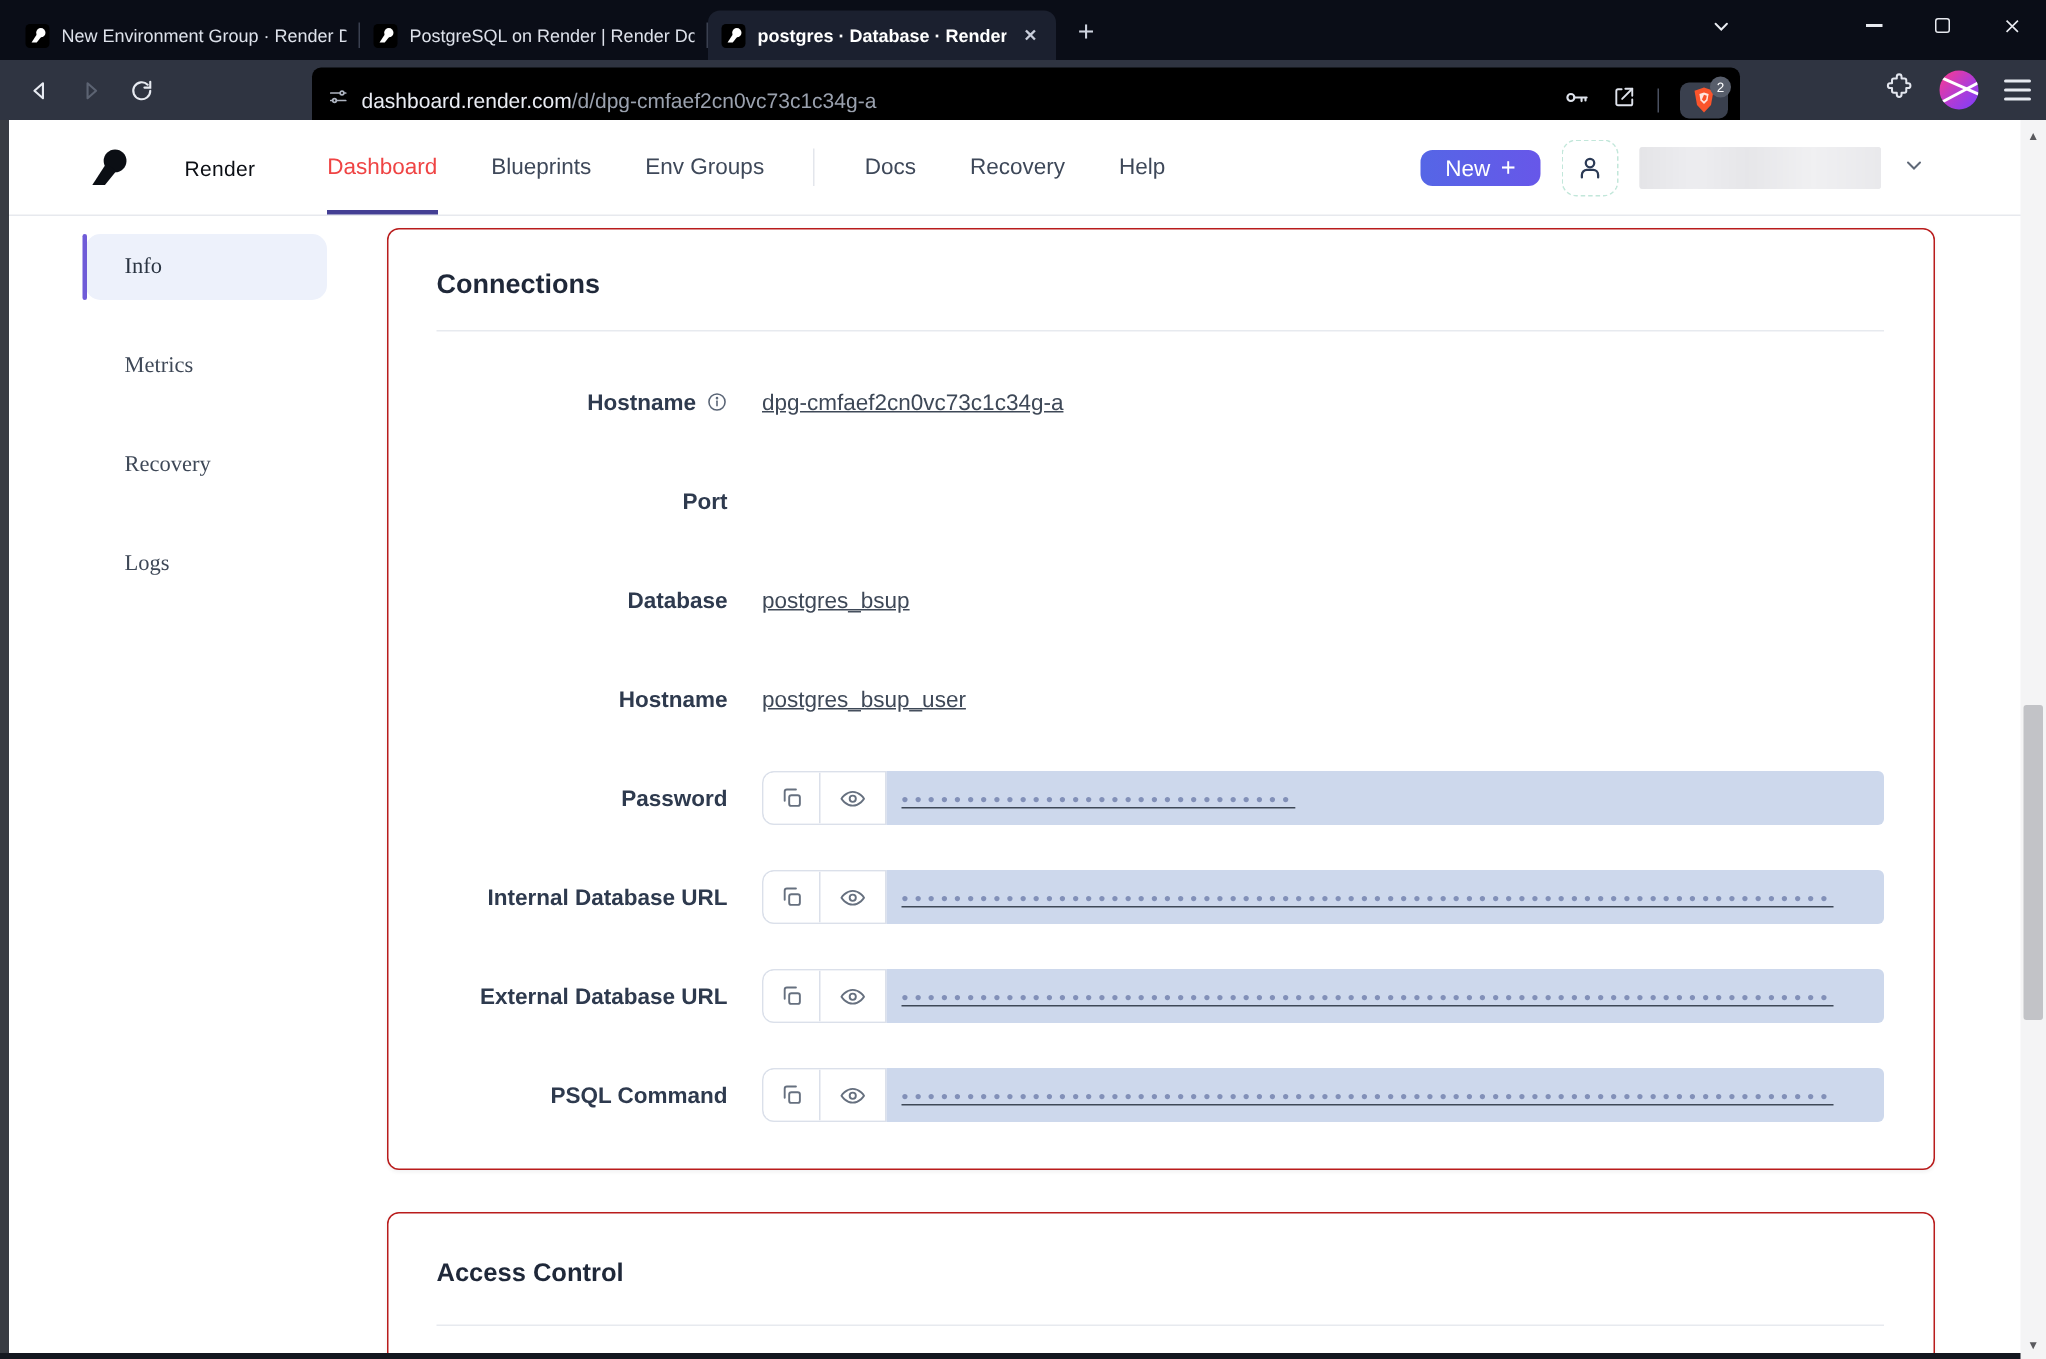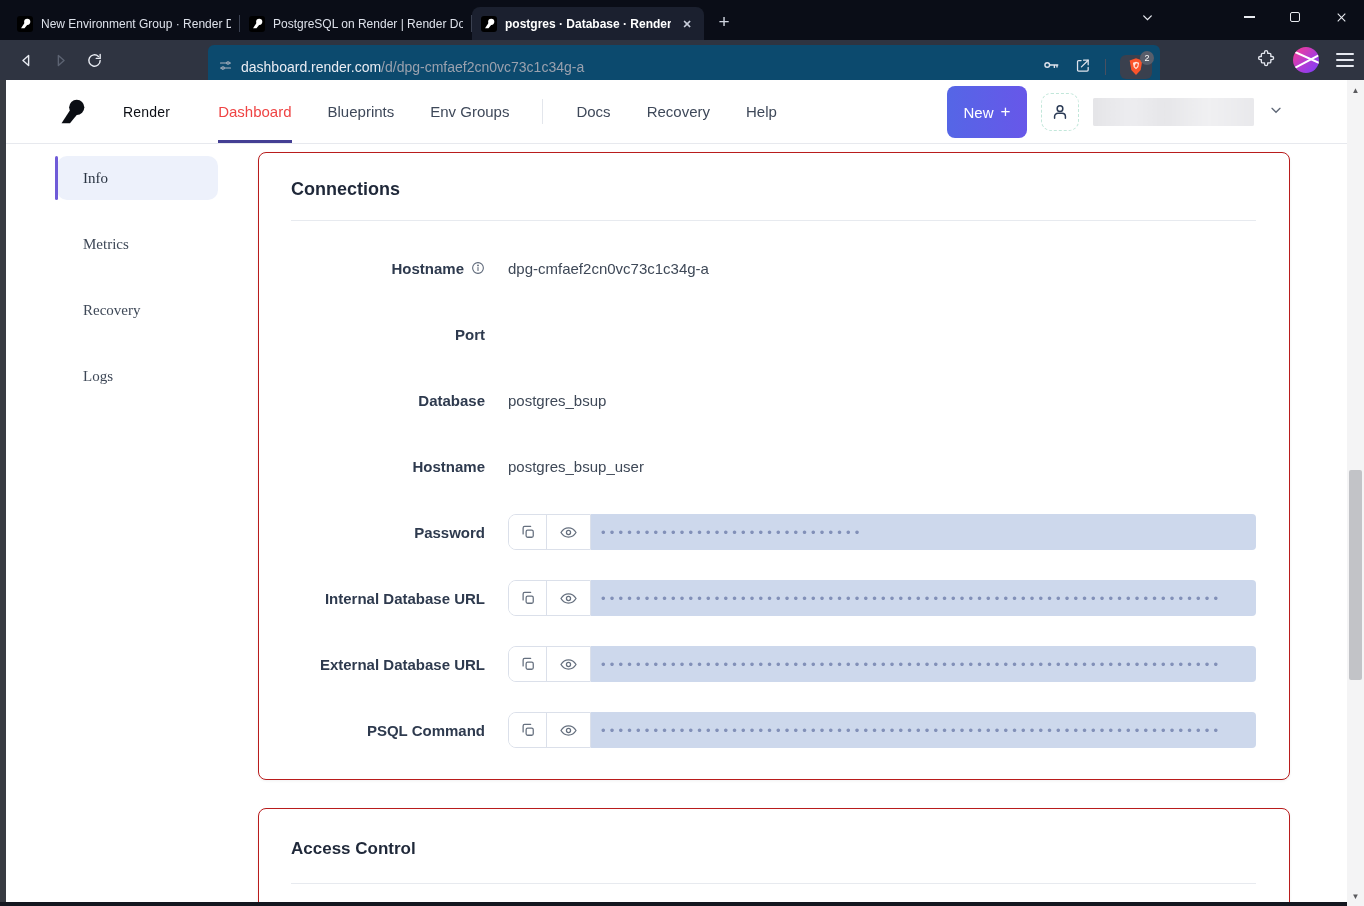--- a/index.html
+++ b/index.html
@@ -23,21 +23,21 @@
                  text-align:center; border-radius:6px; flex:none; }
   .win-controls { position:absolute; right:0; top:0; height:34px; display:flex; align-items:center; }
   .win-btn { width:46px; height:34px; display:flex; align-items:center; justify-content:center; color:#e8eaf0; }
   .tab-search { margin-right:56px; }
   .max-glyph { width:10px; height:10px; border:1.4px solid #e8eaf0; border-radius:2px; }
   .min-glyph { width:11px; height:1.6px; background:#e8eaf0; }
 
   
   .toolbar { position:relative; height:40px; background:#2f3441; display:flex; align-items:center; padding-left:12px; }
   .nav-btn { width:28px; height:28px; margin-right:6px; display:flex; align-items:center; justify-content:center; border-radius:50%; }
-  .addr-pill { position:absolute; left:208px; top:5px; width:952px; height:44px; background:#0c4a6e; border-radius:6px;
+  .addr-pill { position:absolute; left:208px; top:5px; width:952px; height:44px; background:#000000; border-radius:6px;
                display:flex; align-items:center; padding:0 8px 0 10px; }
   .addr-text { flex:1; font-size:14px; white-space:nowrap; overflow:hidden; margin-left:8px; }
   .addr-host { color:#e9ecf3; }
   .addr-path { color:#9aa1ae; }
   .pill-right { display:flex; align-items:center; gap:14px; }
   .pill-sep { width:1px; height:16px; background:#4a5060; }
   .shield-wrap { position:relative; background:#3a404e; border-radius:6px; padding:3px 8px; display:flex; align-items:center; }
   .shield-badge { position:absolute; top:-4px; right:-2px; min-width:14px; height:14px; border-radius:7px; background:#585e6b;
                   color:#fff; font-size:9px; line-height:14px; text-align:center; padding:0 3px; }
   .toolbar-right { position:absolute; right:10px; display:flex; align-items:center; gap:17px; }
@@ -56,21 +56,21 @@
 
   .app-header { position:relative; height:64px; border-bottom:1px solid #e7e9ee; display:flex; align-items:stretch; padding-left:59px; background:#fff; }
   .brand { display:flex; align-items:center; gap:9px; }
   .brand-name { font-size:14px; font-weight:400; color:#0b0e14; letter-spacing:.2px;margin-left:28px; }
   .top-nav { display:flex; align-items:stretch; margin-left:48px; gap:36px; }
   .top-nav-item { display:flex; align-items:center; font-size:15px; color:#3e4859; position:relative; cursor:pointer; }
   .top-nav-item.active { color:#ef4444; }
   .top-nav-item.active::after { content:""; position:absolute; left:0; right:0; bottom:0; height:3px; background:#443f94; }
   .nav-sep { width:1px; background:#e3e6ec; margin:19px 0; }
   .header-right { position:absolute; right:80px; top:0; height:64px; display:flex; align-items:center; gap:14px; }
-  .new-btn { width:80px; height:52px; border:none; border-radius:8px; color:#fff; font-size:15px; font-family:inherit;
+  .new-btn { width:80px; height:24px; border:none; border-radius:8px; color:#fff; font-size:15px; font-family:inherit;
              background:linear-gradient(90deg,#5566e6,#6757e9); display:flex; align-items:center; justify-content:center; gap:7px; cursor:pointer; }
   .new-plus { font-size:17px; font-weight:400; }
   .person-btn { width:38px; height:38px; border-radius:10px; border:1px dashed #c2e7da; background:#fff;
                 display:flex; align-items:center; justify-content:center; }
   .redacted { width:161px; height:28px; border-radius:2px; overflow:hidden; position:relative; background:#ececee; }
   .redacted::before { content:""; position:absolute; inset:-6px;
       background:linear-gradient(90deg,#e3e3e6 0%,#ededf0 25%,#e6e6e9 45%,#f0f0f2 70%,#e8e8eb 100%);
       filter:blur(3px); }
 
   
@@ -85,21 +85,21 @@
   .main { position:absolute; left:258px; top:8px; width:1032px; }
   .card { background:#fff; border:1px solid #b91c1c; border-radius:8px; box-shadow:0 1px 3px rgba(16,24,40,.06); }
   .card-title { padding:26px 33px 0 32px; font-size:18px; font-weight:700; color:#1f2839; }
   .card-title.sm { font-size:17px; padding-top:30px; }
   .card-divider { height:1px; background:#e7eaef; margin:20px 33px 0 32px; }
   .rows-wrap { padding:29px 33px 29px 0; }
   .conn-row { display:flex; align-items:center; min-height:36px; margin-bottom:30px; }
   .conn-row:last-child { margin-bottom:0; }
   .conn-label { width:226px; flex:none; display:flex; justify-content:flex-end; align-items:center; gap:7px;
                 font-size:15px; font-weight:700; color:#2e3a4e; }
-  .conn-value { margin-left:23px; flex:1; display:flex; align-items:center; font-size:15px; color:#3e4857; min-width:0; }
+  .conn-value { margin-left:23px; flex:1; display:flex; align-items:center; font-size:15px; color:#3e4857; min-width:0;text-decoration:underline; }
   .btn-group { display:flex; flex:none; border:1px solid #dbe0ea; border-radius:8px 0 0 8px; background:#fff; overflow:hidden; height:36px; }
   .mini-btn { width:37px; height:34px; display:flex; align-items:center; justify-content:center; background:#fff; border:none; cursor:pointer; color:#66707f; }
   .mini-btn + .mini-btn { border-left:1px solid #dbe0ea; width:44px; }
   .masked-field { flex:1; height:36px; background:#cdd8ec; border-radius:0 4px 4px 0; display:flex; align-items:center;
                   padding:0 10px; overflow:hidden; }
   .mask-dots { font-size:13px; letter-spacing:4.2px; color:#8290b8; white-space:nowrap; line-height:1; }
   .info-icon { display:flex; color:#5a6576; }
 
   
   .scrollbar { position:absolute; right:0; top:0; bottom:0; width:17px; background:#f4f4f5; z-index:7; }

